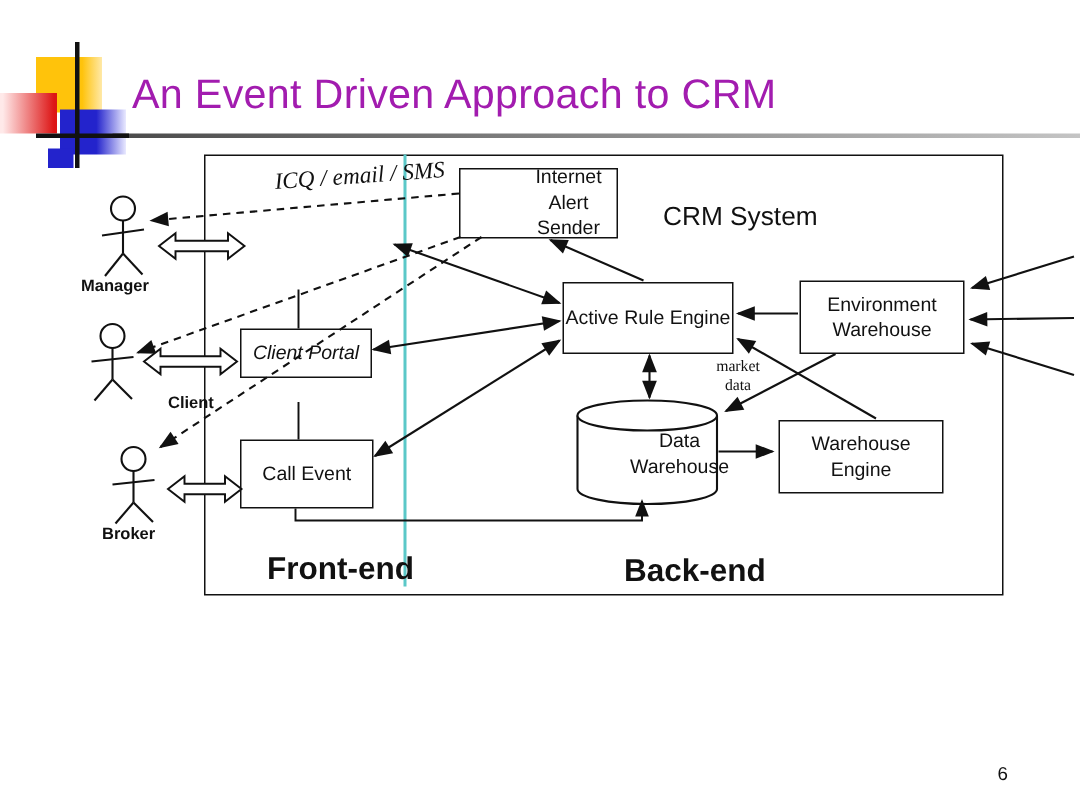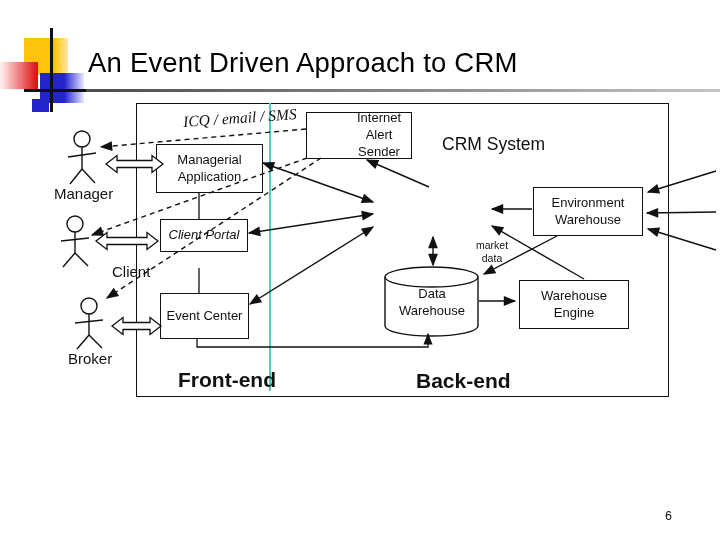--- a/index.html
+++ b/index.html
@@ -30,60 +30,60 @@
     font-size:13px;line-height:1.3;box-sizing:border-box;}
   .b-ma{left:156px;top:144px;width:107px;height:49px;}
   .b-cp{left:160px;top:219px;width:88px;height:33px;font-style:italic;}
   .b-cc{left:160px;top:293px;width:89px;height:46px;}
   .b-ias{left:306px;top:112px;width:106px;height:47px;padding-left:40px;}
   .b-are{left:375px;top:188px;width:114px;height:48px;}
   .b-el{left:533px;top:187px;width:110px;height:49px;}
   .b-ae{left:519px;top:280px;width:110px;height:49px;}
   .dw-label{position:absolute;left:386px;top:281px;width:92px;height:44px;z-index:6;
     display:flex;align-items:center;justify-content:center;text-align:center;
-    font-size:13px;line-height:1.3;}
+    font-size:13px;line-height:1.3;padding-left:21px;}
   
   .lbl{position:absolute;z-index:2;}
   .crm-system{left:442px;top:134px;font-size:17.5px;}
   .icq{left:183px;top:109px;font-family:"Liberation Serif",serif;font-style:italic;
     font-size:15.5px;transform:rotate(-4deg);}
-  .market-data{left:468px;top:239px;width:48px;font-family:Liberation Sans, sans-serif;
+  .market-data{left:468px;top:239px;width:48px;font-family:Liberation Serif, serif;
     font-size:10.5px;line-height:1.2;text-align:center;z-index:6;}
   .region{font-weight:bold;font-size:21px;}
   .front-end{left:178px;top:368px;}
   .back-end{left:416px;top:369px;}
-  .actor-label{position:absolute;z-index:2;font-size:15px;}
+  .actor-label{position:absolute;z-index:2;font-size:11px;font-weight:bold;}
   .l-manager{left:54px;top:185px;}
   .l-client{left:68px;top:263px;margin-left:44px;}
   .l-broker{left:68px;top:350px;}
   .page-number{position:absolute;left:665px;top:509px;font-size:12.5px;}
   
   .overlay{position:absolute;left:0;top:0;width:720px;height:540px;z-index:5;pointer-events:none;}
 </style>
 </head>
 <body>
 
 <div class="slide">
 
   <div class="logo-yellow"></div>
   <div class="logo-red"></div>
   <div class="logo-blue"></div>
   <div class="logo-blue-tab"></div>
   <div class="logo-vline"></div>
   <div class="title-rule"></div>
   <div class="logo-hline"></div>
-  <div class="page-title" style="color:#000000">An Event Driven Approach to CRM</div>
+  <div class="page-title" style="color:#a21caf">An Event Driven Approach to CRM</div>
 
   <div class="frame"></div>
   <div class="divider" style="background:#5bc8c8"></div>
 
-  <div class="box b-ma">Managerial Application</div>
   <div class="box b-cp">Client Portal</div>
-  <div class="box b-cc">Event Center</div>
+  <div class="box b-cc">Call Event</div>
   <div class="box b-ias">Internet Alert Sender</div>
+  <div class="box b-are">Active Rule Engine</div>
   <div class="box b-el">Environment Warehouse</div>
   <div class="box b-ae">Warehouse Engine</div>
   <div class="dw-label">Data Warehouse</div>
 
   <div class="lbl crm-system">CRM System</div>
   <div class="lbl icq">ICQ / email / SMS</div>
   <div class="lbl market-data">market data</div>
   <div class="lbl region front-end">Front-end</div>
   <div class="lbl region back-end">Back-end</div>
 

